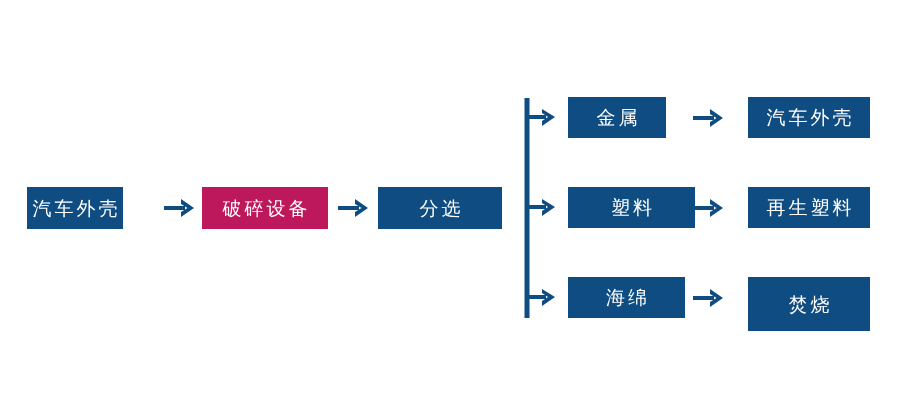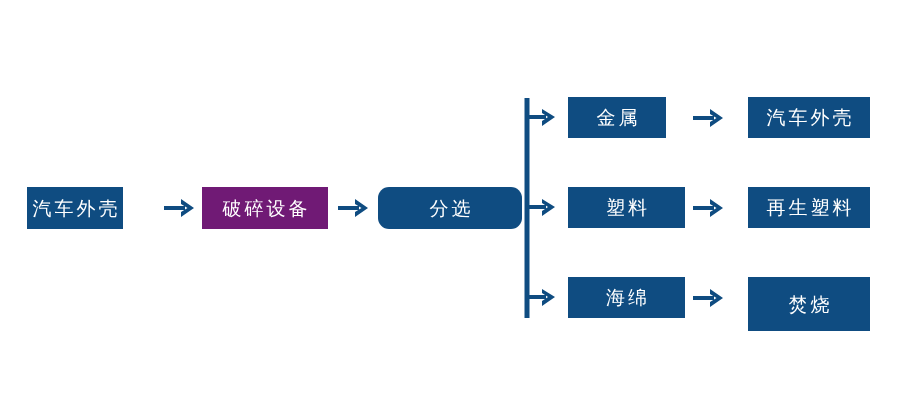--- a/index.html
+++ b/index.html
@@ -33,30 +33,30 @@
     font-size: 19px;
     letter-spacing: 3px;
     text-indent: 3px;
     line-height: 1;
     white-space: nowrap;
     box-sizing: border-box;
     font-weight: 400;
   }
 
   .node.blue  { background: #0f4c81; }
-  .node.red   { background: #701a75; }
+  .node.red   { background: #be185d; }
 
   
   .n-shell    { left: 27px;  top: 187px; width: 96px; height: 42px; }
   .n-crusher  { left: 202px; top: 187px; width: 126px; height: 42px; }
-  .n-sorting  { left: 378px; top: 187px; width: 144px; height: 42px; border-radius: 11px; }
+  .n-sorting  { left: 378px; top: 187px; width: 124px; height: 42px; }
 
   
   .n-metal    { left: 568px; top: 97px;  width: 98px; height: 41px; }
-  .n-plastic  { left: 568px; top: 187px; width: 117px; height: 41px; }
+  .n-plastic  { left: 568px; top: 187px; width: 127px; height: 41px; }
   .n-sponge   { left: 568px; top: 277px; width: 117px; height: 41px; }
 
   
   .n-recycle  { left: 748px; top: 97px;  width: 122px; height: 41px; }
   .n-repla    { left: 748px; top: 187px; width: 122px; height: 41px; }
   .n-incin    { left: 748px; top: 277px; width: 122px; height: 54px; }
 
   
   .arrow {
     position: absolute;

